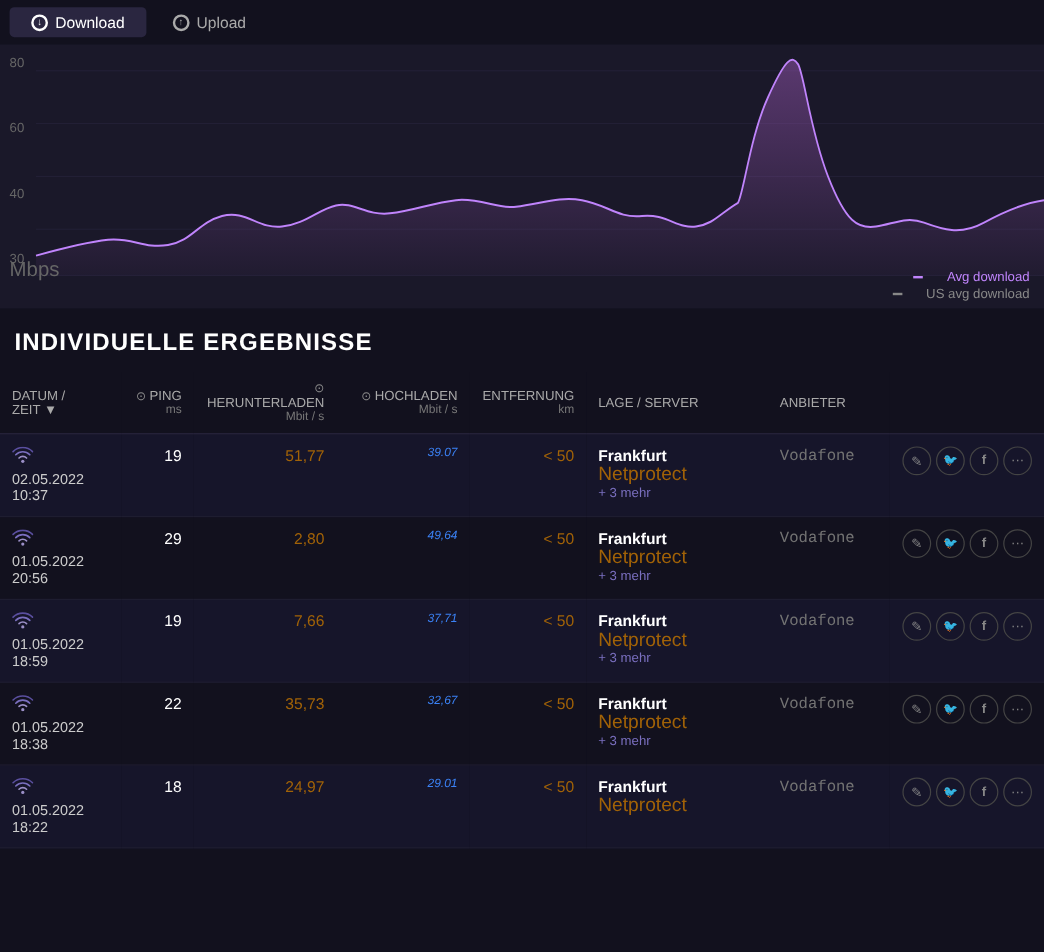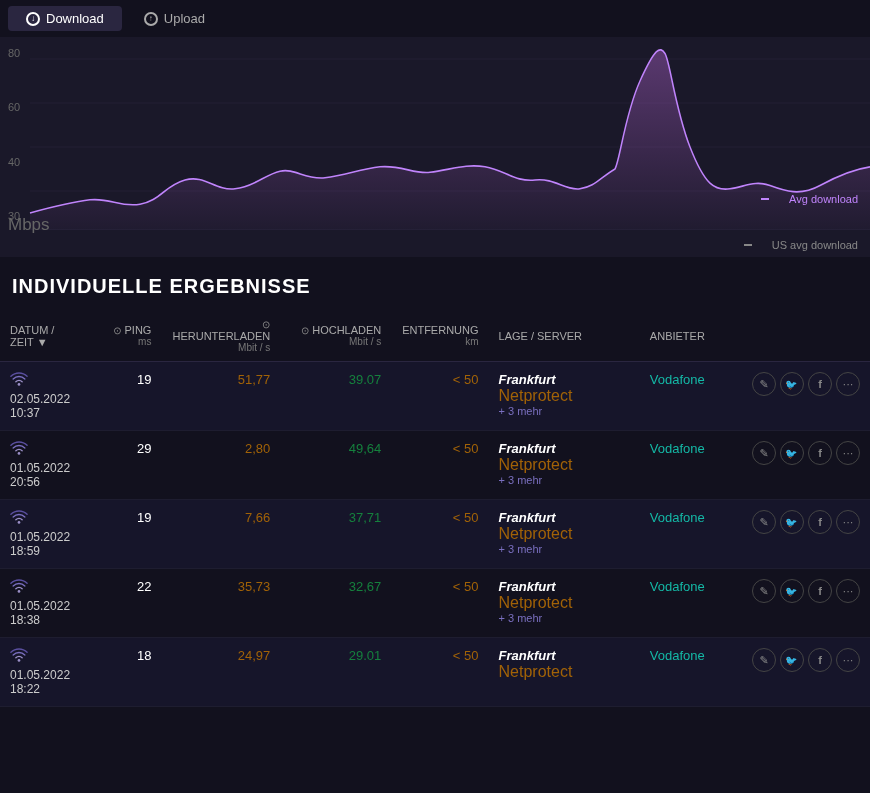--- a/index.html
+++ b/index.html
@@ -84,21 +84,20 @@
       display: flex;
       flex-direction: column;
       align-items: flex-end;
       gap: 2px;
     }
     .chart-legend-item {
       font-size: 11px;
       display: flex;
       align-items: center;
       gap: 20px;
-      margin-top: 32px;
     }
     .legend-dot {
       width: 8px;
       height: 2px;
       display: inline-block;
     }
 
     
     .section-header {
       display: flex;
@@ -163,27 +162,27 @@
       width: 18px;
       height: 14px;
       margin-bottom: 3px;
     }
     .date-cell {
       font-size: 12px;
       color: #ccc;
     }
     .ping-cell { font-size: 13px; color: #fff; }
     .dl-cell { font-size: 13px; color: #a16207; }
-    .ul-cell { font-size: 13px; color: #15803d; }
+    .ul-cell { font-size: 10px; color: #3b82f6; font-style: italic; }
     .dist-cell { font-size: 13px; color: #a16207; }
     .server-cell { font-size: 13px; }
-    .server-name { color: #fff; font-weight: bold; font-style: italic; }
+    .server-name { color: #fff; font-weight: bold; }
     .server-sub { color: #a16207; font-size: 16px; }
     .server-more { color: #7a6fbf; font-size: 11px; cursor: pointer; }
-    .provider-cell { color: #14b8a6; font-size: 13px; }
+    .provider-cell { color: #737373; font-size: 13px; font-family: Liberation Mono, monospace; }
     .action-icons {
       display: flex;
       gap: 4px;
       align-items: center;
       justify-content: flex-end;
     }
     .action-icon {
       width: 24px;
       height: 24px;
       border-radius: 50%;

